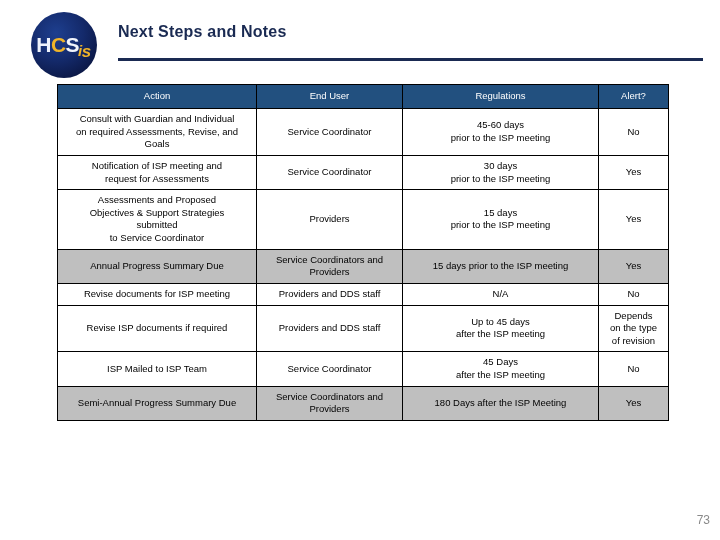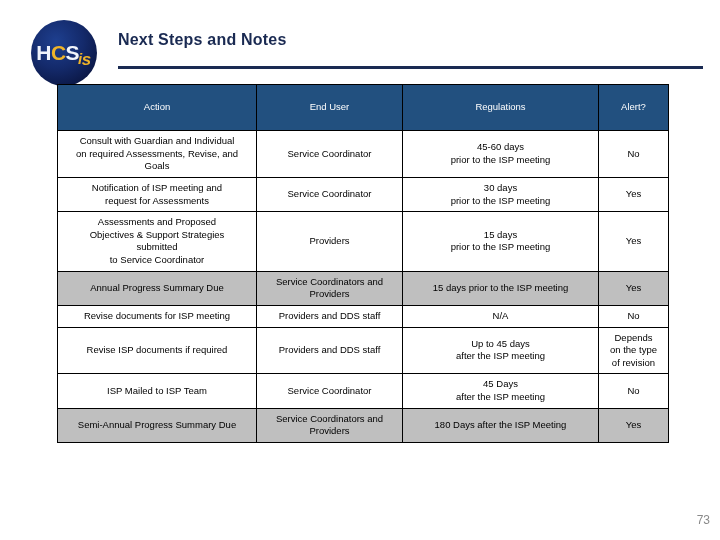--- a/index.html
+++ b/index.html
@@ -13,21 +13,21 @@
     background: #ffffff;
     font-family: "Liberation Sans", sans-serif;
     overflow: hidden;
     position: relative;
   }
 
   
   #slide-header {
     position: absolute;
     left: 0;
-    top: 8px;
+    top: 0;
     width: 720px;
     height: 78px;
   }
 
   #brand-logo {
     position: absolute;
     left: 31px;
     top: 12px;
     width: 66px;
     height: 66px;
@@ -109,21 +109,21 @@
     vertical-align: middle;
     padding: 4px 5px;
     line-height: 1.33;
   }
   #next-steps-table thead th {
     background: #22507f;
     color: #ffffff;
     font-weight: normal;
     font-size: 9.5px;
     height: 19px;
-    padding: 13px 4px;
+    padding: 2px 4px;
   }
   #next-steps-table tbody td {
     background: #ffffff;
   }
   #next-steps-table tbody tr.shaded td {
     background: #bfbfbf;
   }
   .cell-line { display: block; }
 
   

